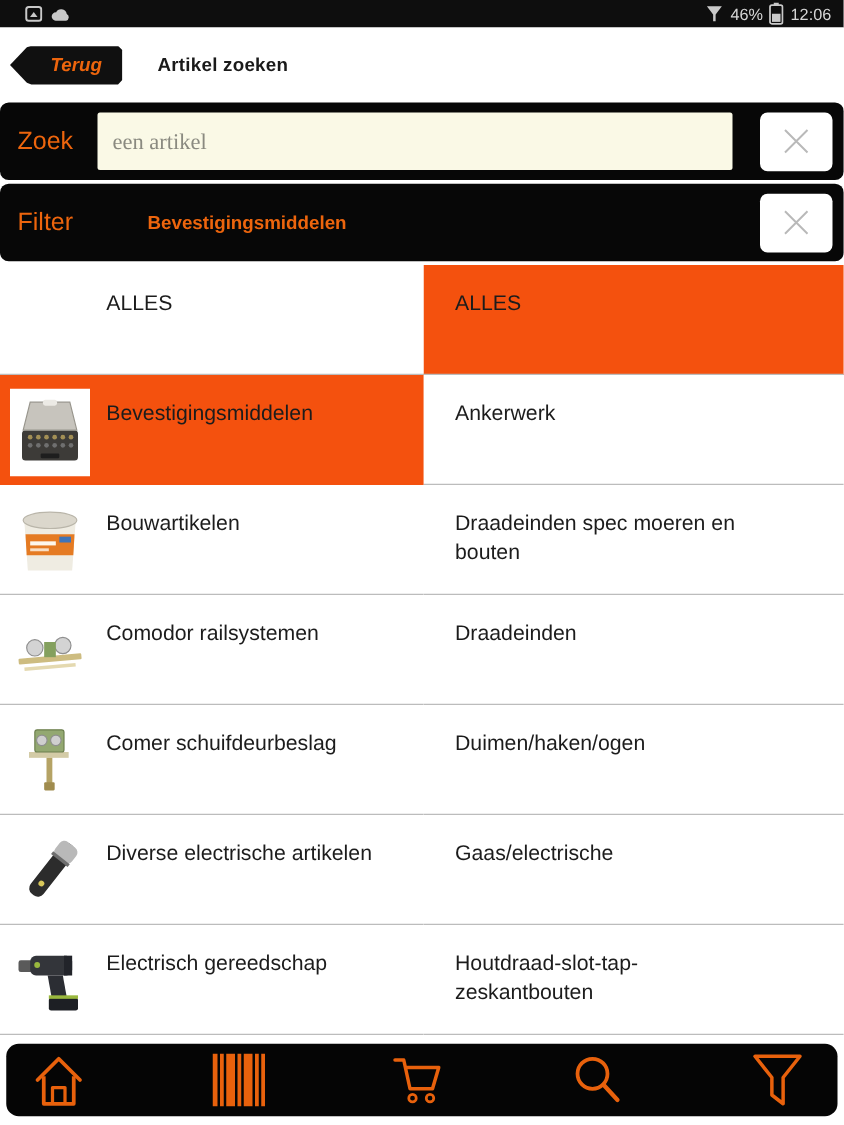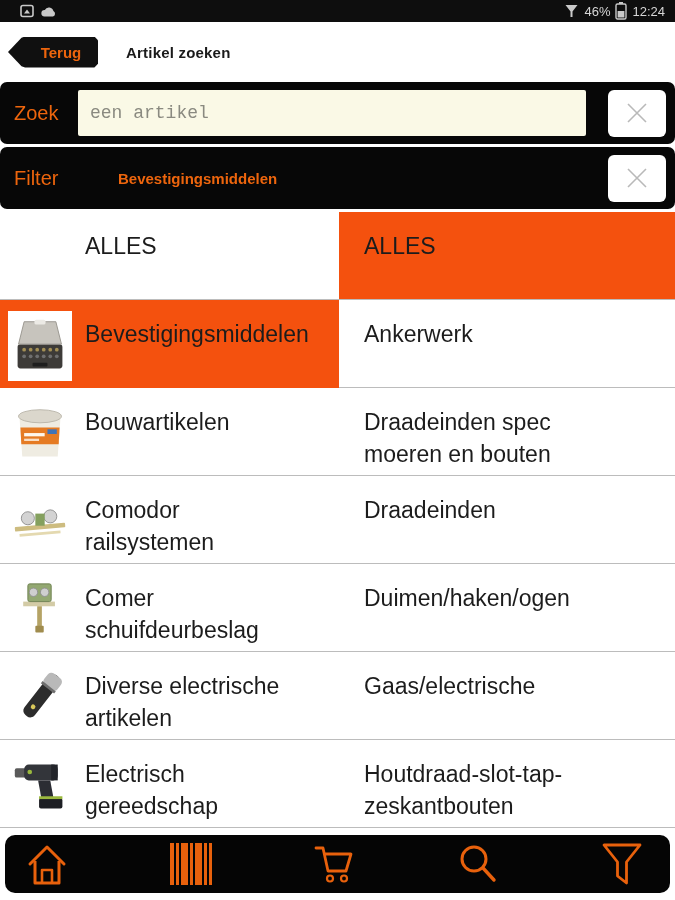--- a/index.html
+++ b/index.html
@@ -16,42 +16,42 @@
   .statusbar{height:22px;background:#0E0E0E;display:flex;align-items:center;
     padding:0 8px;color:#D6D6D6;font-size:13px;gap:16px;}
   .statusbar .sb-left{display:flex;align-items:center;gap:6px;margin-left:12px;}
   .statusbar .sb-spacer{flex:1;}
   .statusbar .sb-right{display:flex;align-items:center;gap:5px;margin-right:2px;}
   
   .header{height:60px;background:#fff;display:flex;align-items:center;padding:0 8px;}
   .back-btn{width:90px;height:31px;background:#101010;border:none;cursor:pointer;
     color:var(--accent-orange);font-weight:bold;font-size:15px;
     font-family:inherit;padding-left:16px;
-    clip-path:polygon(0 50%,15% 4%,19% 0,96% 0,100% 12%,100% 88%,96% 100%,19% 100%,15% 96%);}
+    clip-path:polygon(0 50%,15% 4%,19% 0,96% 0,100% 12%,100% 88%,96% 100%,19% 100%,15% 96%);font-style:italic;}
   .page-title{font-size:15px;font-weight:bold;color:#1A1A1A;margin-left:28px;letter-spacing:.2px;}
   
   .blackbar{height:62px;background:var(--bar-black);border-radius:7px;
     display:flex;align-items:center;padding:0 9px 0 14px;margin-bottom:3px;}
   .blackbar .bar-label{color:var(--accent-orange);font-weight:normal;font-size:20px;width:64px;flex:0 0 auto;}
   .search-input{flex:1;height:46px;background:var(--input-cream);border:none;outline:none;
-    font-family:Liberation Mono, monospace;font-size:18px;color:#444;padding:0 12px;border-radius:2px;margin-right:22px;}
+    font-family:Liberation Serif, serif;font-size:18px;color:#444;padding:0 12px;border-radius:2px;margin-right:22px;}
   .search-input::placeholder{color:#8A8A80;opacity:1;}
   .filter-value{flex:1;color:var(--accent-orange);font-size:15px;font-weight:bold;padding-left:40px;}
   .clear-btn{width:58px;height:47px;background:#fff;border:none;border-radius:6px;
     display:flex;align-items:center;justify-content:center;cursor:pointer;flex:0 0 auto;}
   
   .grid{display:flex;height:617px;background:#fff;}
   .col{display:flex;flex-direction:column;}
   .col-left{width:339px;}
   .col-right{width:336px;}
   .cell{height:88px;border-bottom:1px solid var(--divider-gray);position:relative;
     cursor:pointer;background:#fff;}
   .cell.sel{background:var(--selection-orange);}
   .col-left .cell.sel{border-bottom-color:var(--selection-orange);}
-  .cell .label{display:block;font-size:23px;color:#1C1C1C;padding-top:19px;line-height:1.38;}
+  .cell .label{display:block;font-size:17px;color:#1C1C1C;padding-top:19px;line-height:1.38;}
   .col-left .label{margin-left:85px;max-width:228px;}
   .col-right .label{margin-left:25px;max-width:248px;}
   .thumb{position:absolute;left:8px;top:11px;width:64px;height:70px;background:#fff;
     display:flex;align-items:center;justify-content:center;}
   
   .navbar{height:58px;background:#050505;border-radius:10px;margin:6px 5px 0 5px;
     display:flex;align-items:center;justify-content:space-between;padding:0 22px 0 16px;}
   .nav-item{background:none;border:none;cursor:pointer;display:flex;align-items:center;
     justify-content:center;width:52px;height:52px;padding:0;}
   svg{display:block;}
@@ -81,21 +81,21 @@
         </svg>
     </span>
     <span>46%</span>
     <span>
       <svg width="12" height="18" viewBox="0 0 12 18">
           <rect x="4" y="0" width="4" height="2" fill="#C9C9C9"></rect>
           <rect x="1" y="2" width="10" height="15" rx="1.5" fill="none" stroke="#C9C9C9" stroke-width="1.4"></rect>
           <rect x="2.6" y="9" width="6.8" height="6.5" fill="#C9C9C9"></rect>
         </svg>
     </span>
-    <span>12:24</span>
+    <span>12:06</span>
   </div>
 </div>
 
 <div class="header">
   <button class="back-btn">Terug</button>
   <div class="page-title">Artikel zoeken</div>
 </div>
 
 <div class="blackbar">
   <span class="bar-label">Zoek</span>

